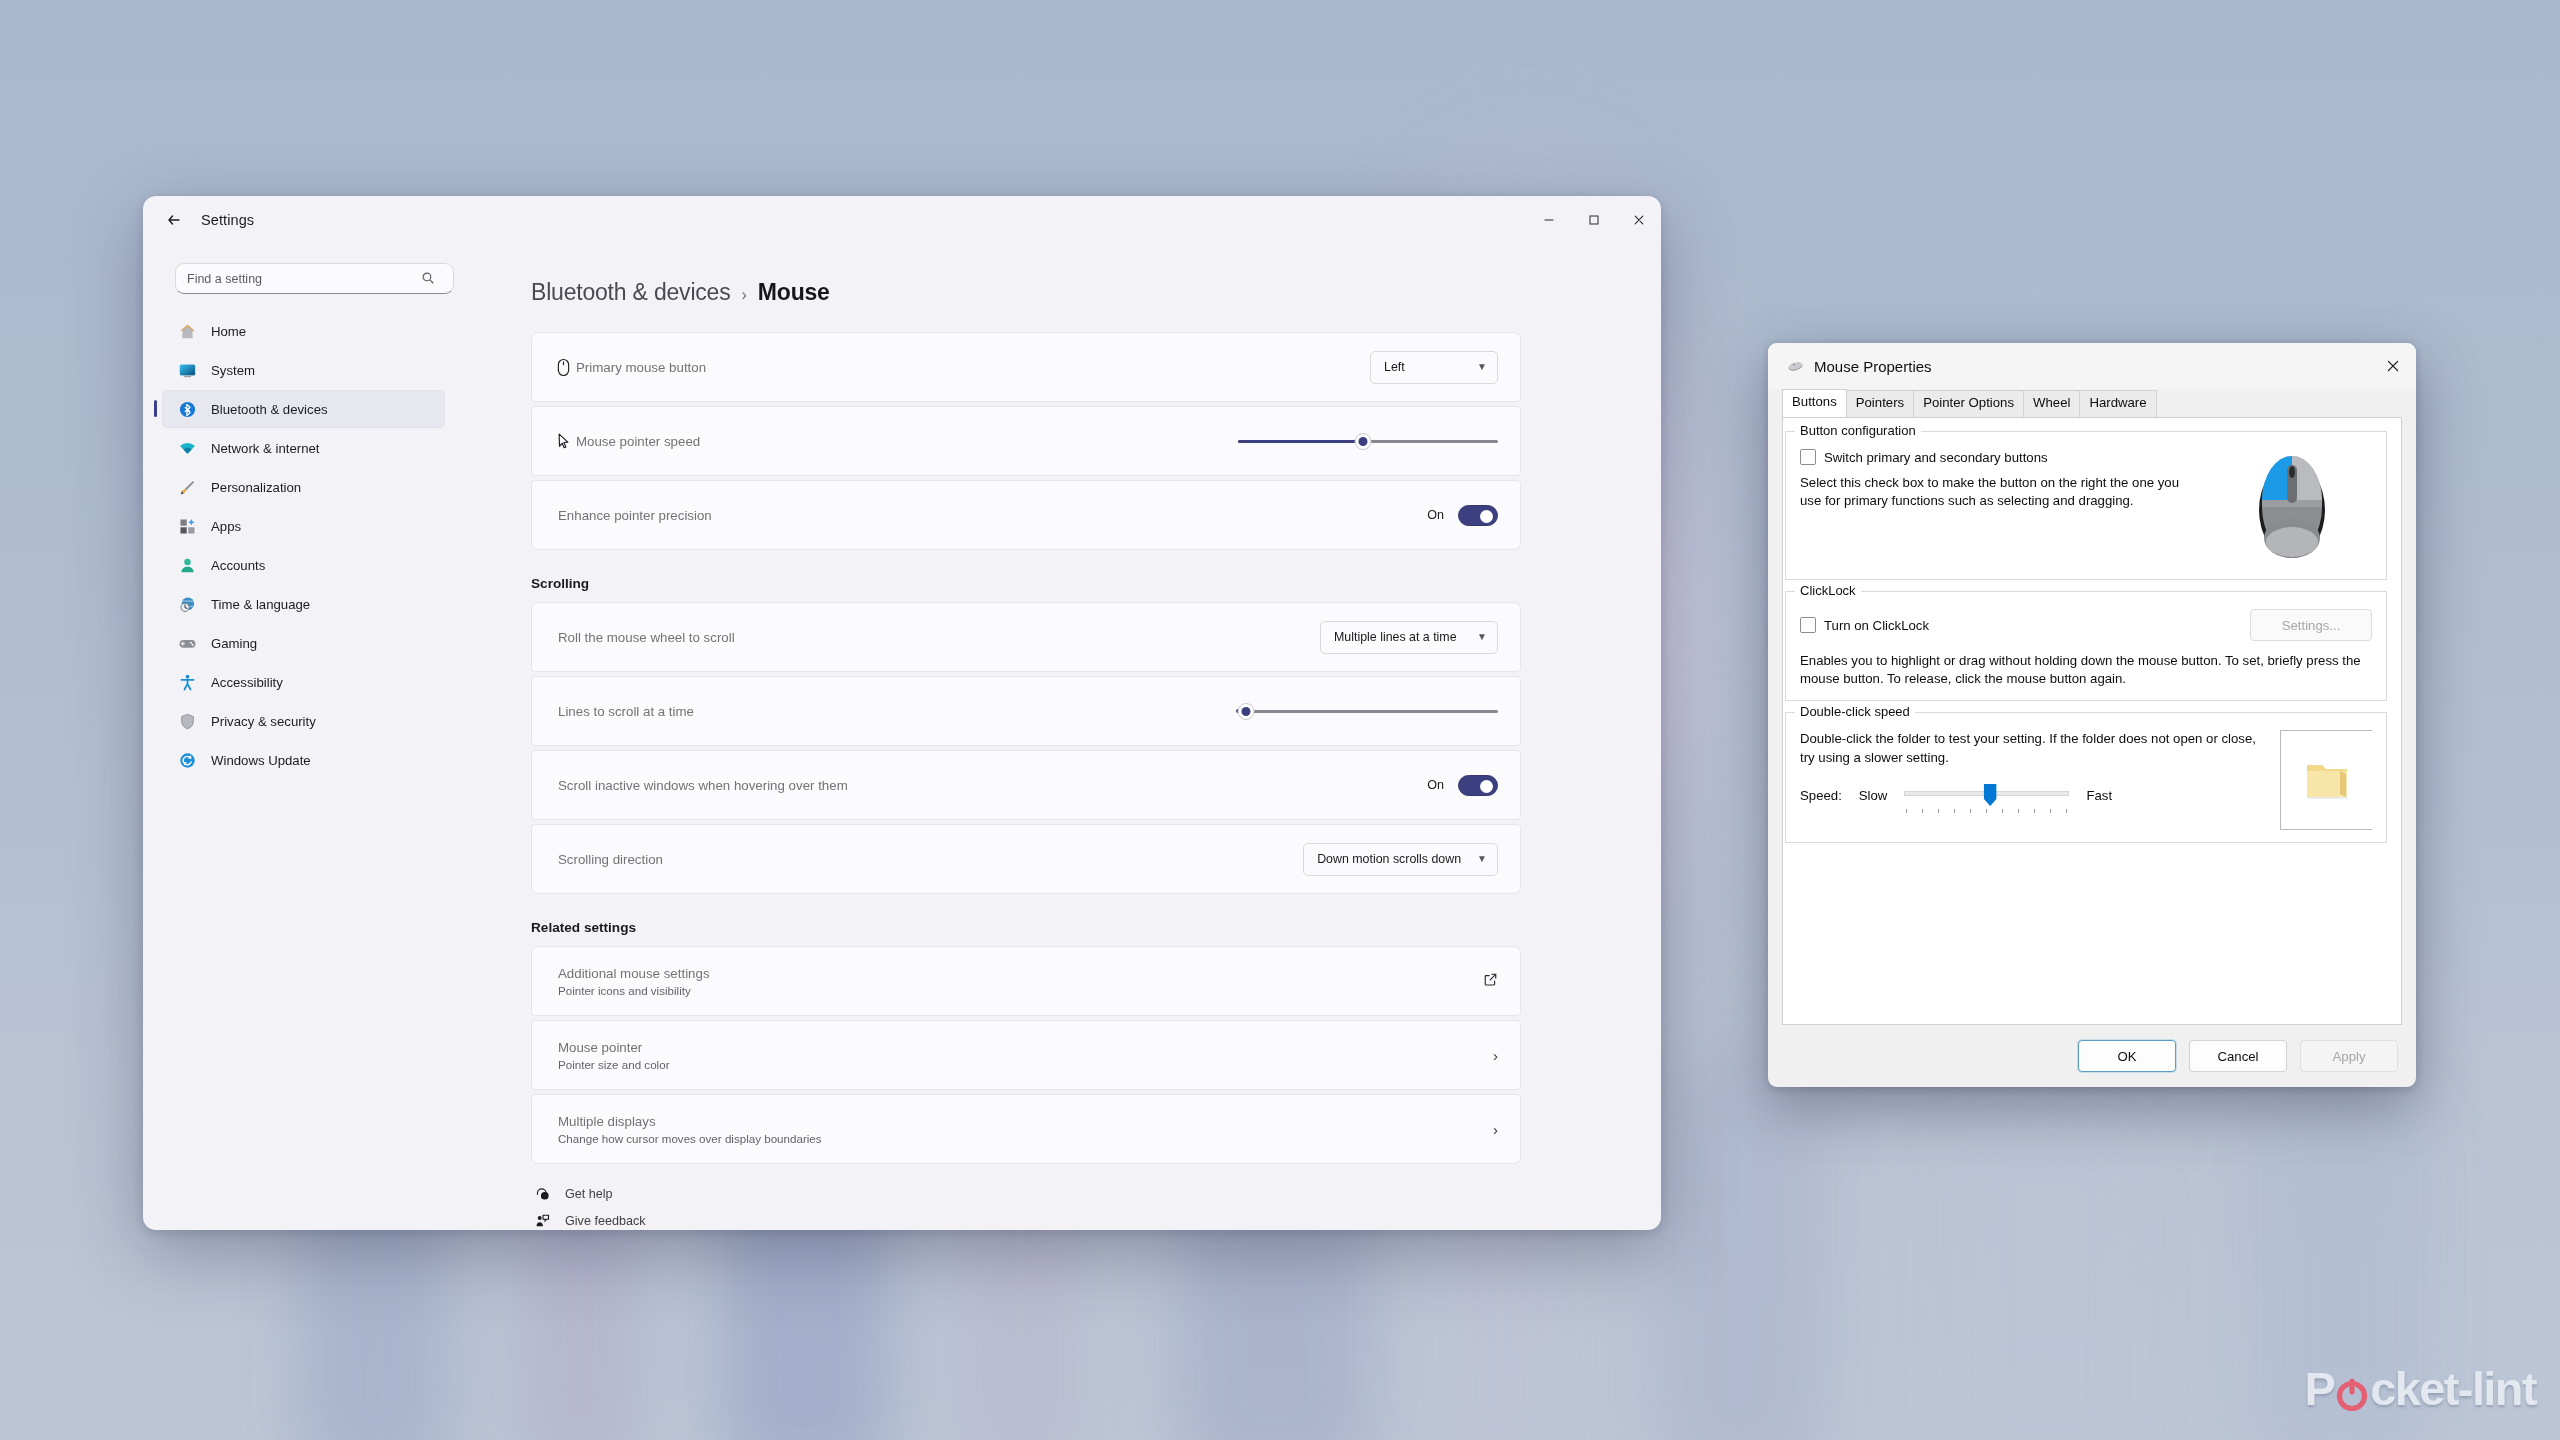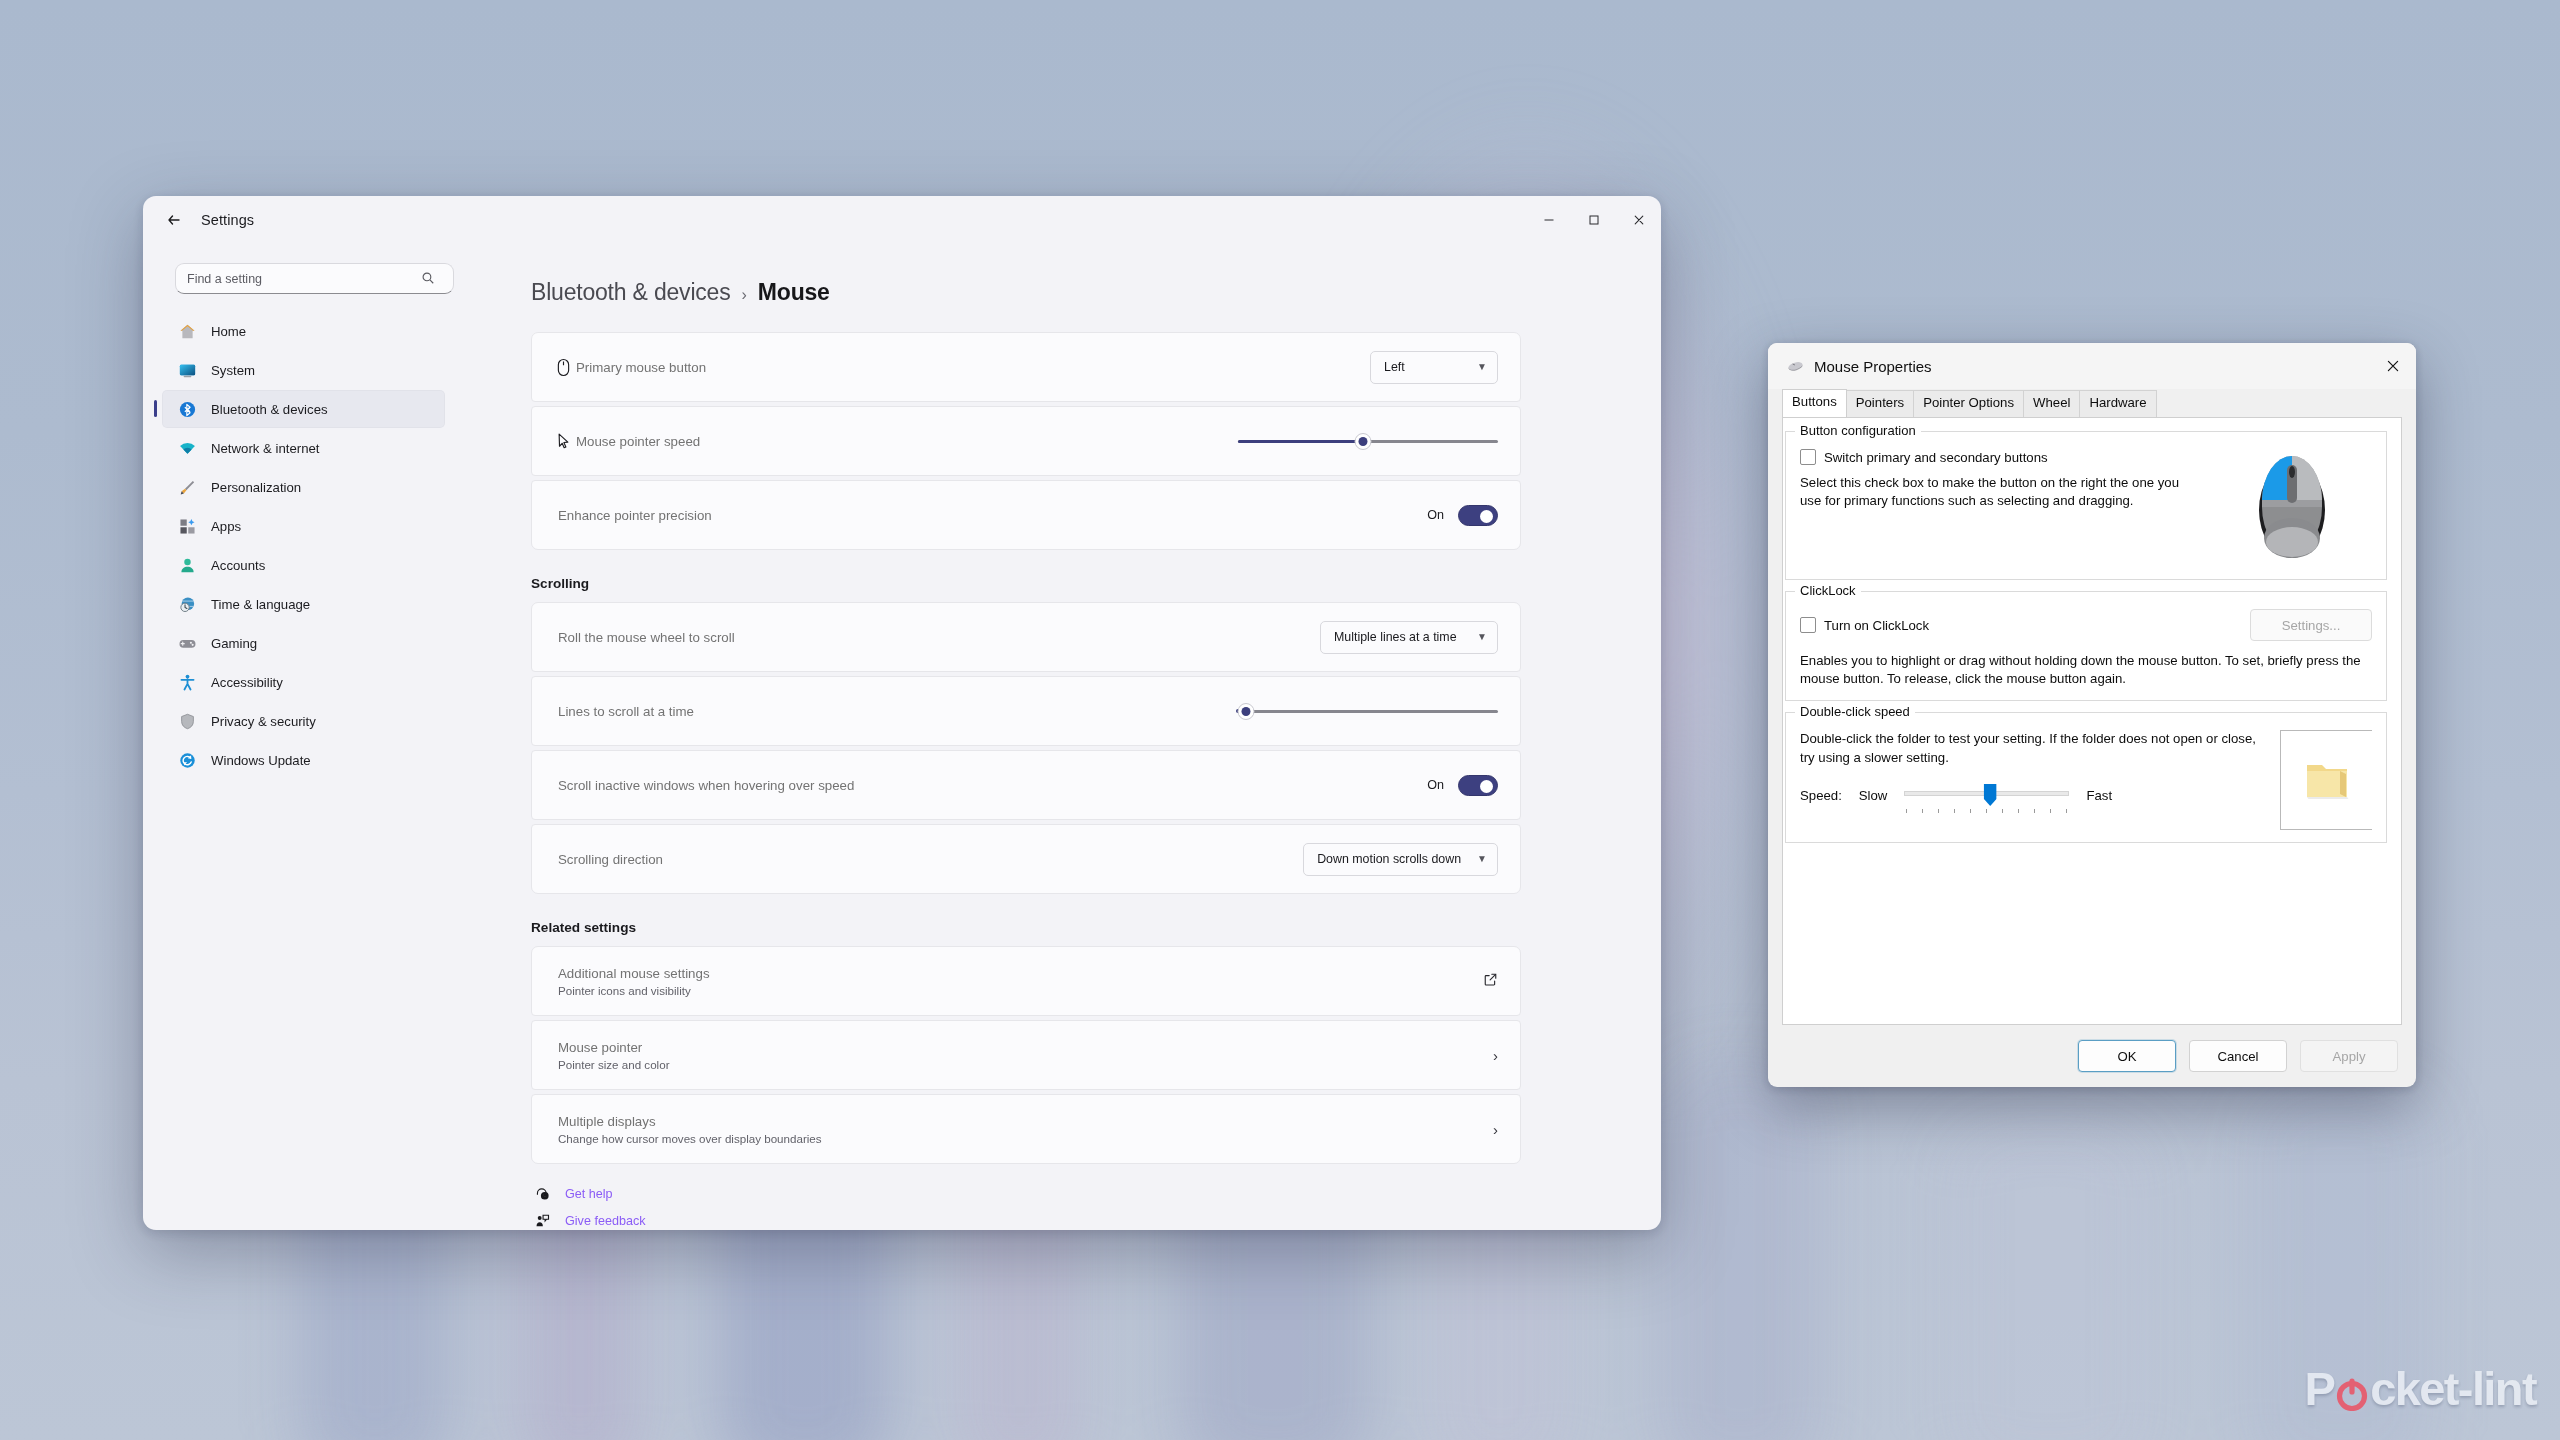--- a/index.html
+++ b/index.html
@@ -194,21 +194,21 @@
 
   .section-head { font-size: 13.6px; font-weight: 700; color: #1a1a1e; margin: 26px 0 11px 0; }
 
   .chevron-right { color: #35353c; font-size: 15px; line-height: 1; }
   .ext-ic { color: #26262c; }
   .ext-ic svg { width: 15px; height: 15px; }
 
   .linkrow { display: flex; align-items: center; gap: 14px; margin-top: 22px; padding-left: 2px; }
   .linkrow .lic { width: 18px; display: flex; justify-content: center; color: #1a1a1e; }
   .linkrow .lic svg { width: 15px; height: 15px; }
-  .linkrow .ltext { font-size: 12.6px; color: #8b5cf6; }
+  .linkrow .ltext { font-size: 12.6px; color: #404040; }
 
   
   #mouse-dialog {
     position: absolute;
     left: 1768px; top: 343px;
     width: 648px; height: 744px;
     background: #f0f0f0;
     border-radius: 9px;
     box-shadow: 0 20px 60px rgba(35,40,64,0.40), 0 2px 10px rgba(35,40,64,0.22);
     overflow: hidden;
@@ -604,21 +604,21 @@
               <div class="tickdot" style="left:0%"></div>
               <div class="thumb" style="left:3%">
                   <i></i>
                 </div>
             </div>
           </div>
         </div>
 
         <div class="card mid">
           <div class="card-labels" style="padding-left:8px">
-            <div class="card-title">Scroll inactive windows when hovering over speed</div>
+            <div class="card-title">Scroll inactive windows when hovering over them</div>
           </div>
           <div class="card-right">
             <span class="toggle-label">On</span>
             <div class="toggle">
                 <i></i>
               </div>
           </div>
         </div>
 
         <div class="card last">

